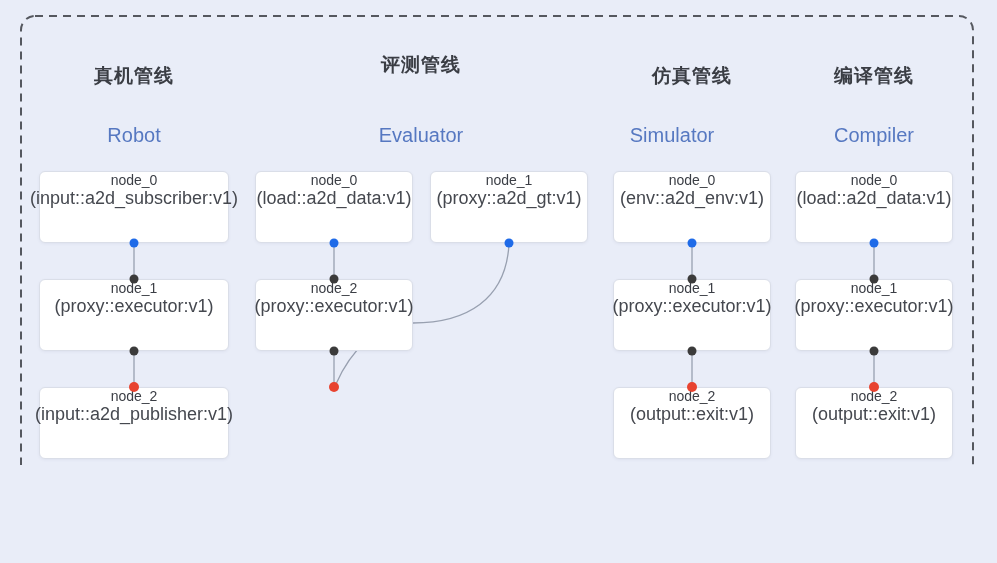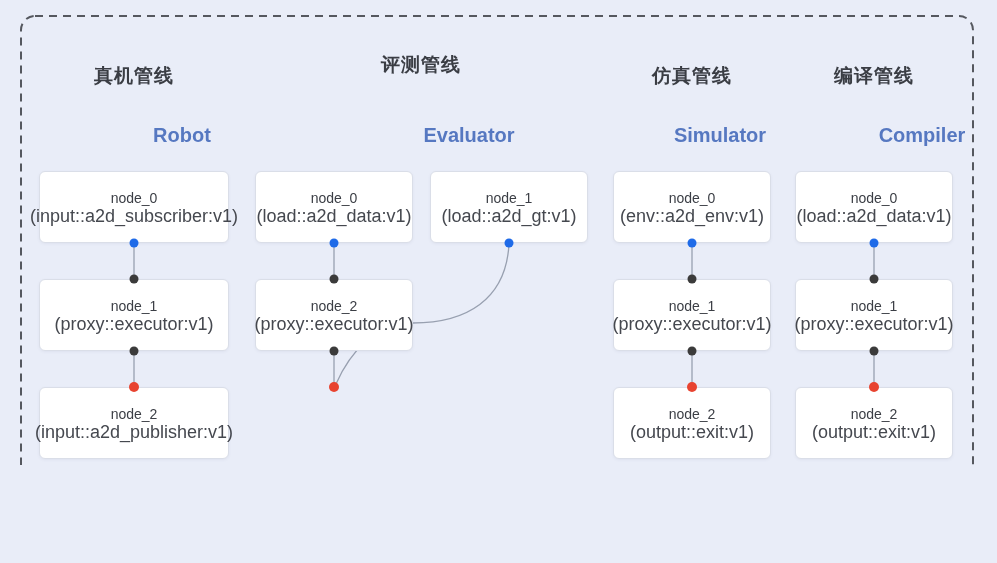--- a/index.html
+++ b/index.html
@@ -19,34 +19,33 @@
   .hdr-cn{
     position:absolute;z-index:2;
     transform:translateX(-50%);
     font-size:19px;font-weight:bold;
     color:#3a3d44;letter-spacing:1px;
     white-space:nowrap;
   }
   .hdr-en{
     position:absolute;z-index:2;
     transform:translateX(-50%);
-    font-size:20px;font-weight:700;
+    font-size:20px;font-weight:400;
     color:#5678c1;
     white-space:nowrap;
-    margin-left:48px;
   }
   .node{
     position:absolute;z-index:2;
     height:72px;
     background:#ffffff;
     border:1px solid #dadee8;
     border-radius:6px;
     box-sizing:border-box;
     display:flex;flex-direction:column;
-    align-items:center;justify-content:center;
+    align-items:center;
     gap:3px;
     box-shadow:0 1px 3px rgba(80,90,130,0.07);
   }
   .nname{
     font-size:14px;color:#3b3e45;line-height:16px;
   }
   .ntype{
     font-size:18px;color:#45484f;line-height:15px;
     white-space:nowrap;
   }
@@ -103,21 +102,21 @@
     <div class="nname">node_0</div>
     <div class="ntype">(load::a2d_data:v1)</div>
   </div>
   <div class="node" style="left:255px;top:279px;width:158px">
     <div class="nname">node_2</div>
     <div class="ntype">(proxy::executor:v1)</div>
   </div>
 
   <div class="node" style="left:430px;top:171px;width:158px">
     <div class="nname">node_1</div>
-    <div class="ntype">(load::a2d_gt:v1)</div>
+    <div class="ntype">(proxy::a2d_gt:v1)</div>
   </div>
 
   <div class="node" style="left:613px;top:171px;width:158px">
     <div class="nname">node_0</div>
     <div class="ntype">(env::a2d_env:v1)</div>
   </div>
   <div class="node" style="left:613px;top:279px;width:158px">
     <div class="nname">node_1</div>
     <div class="ntype">(proxy::executor:v1)</div>
   </div>

